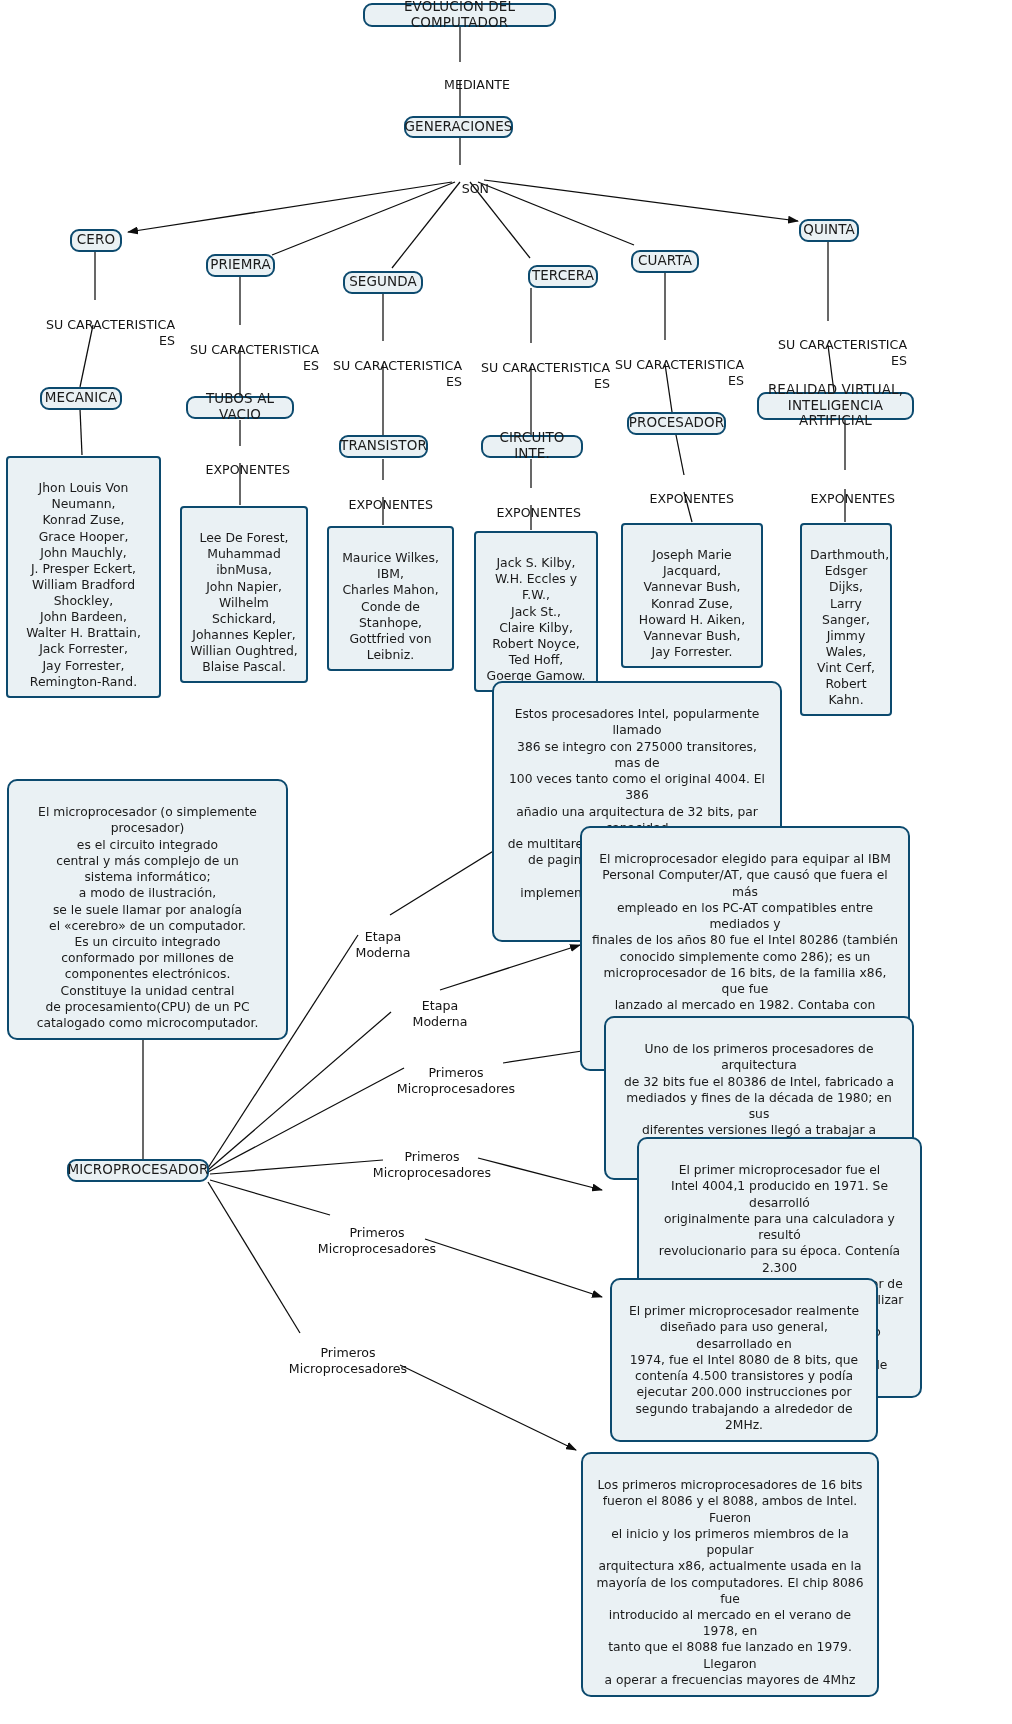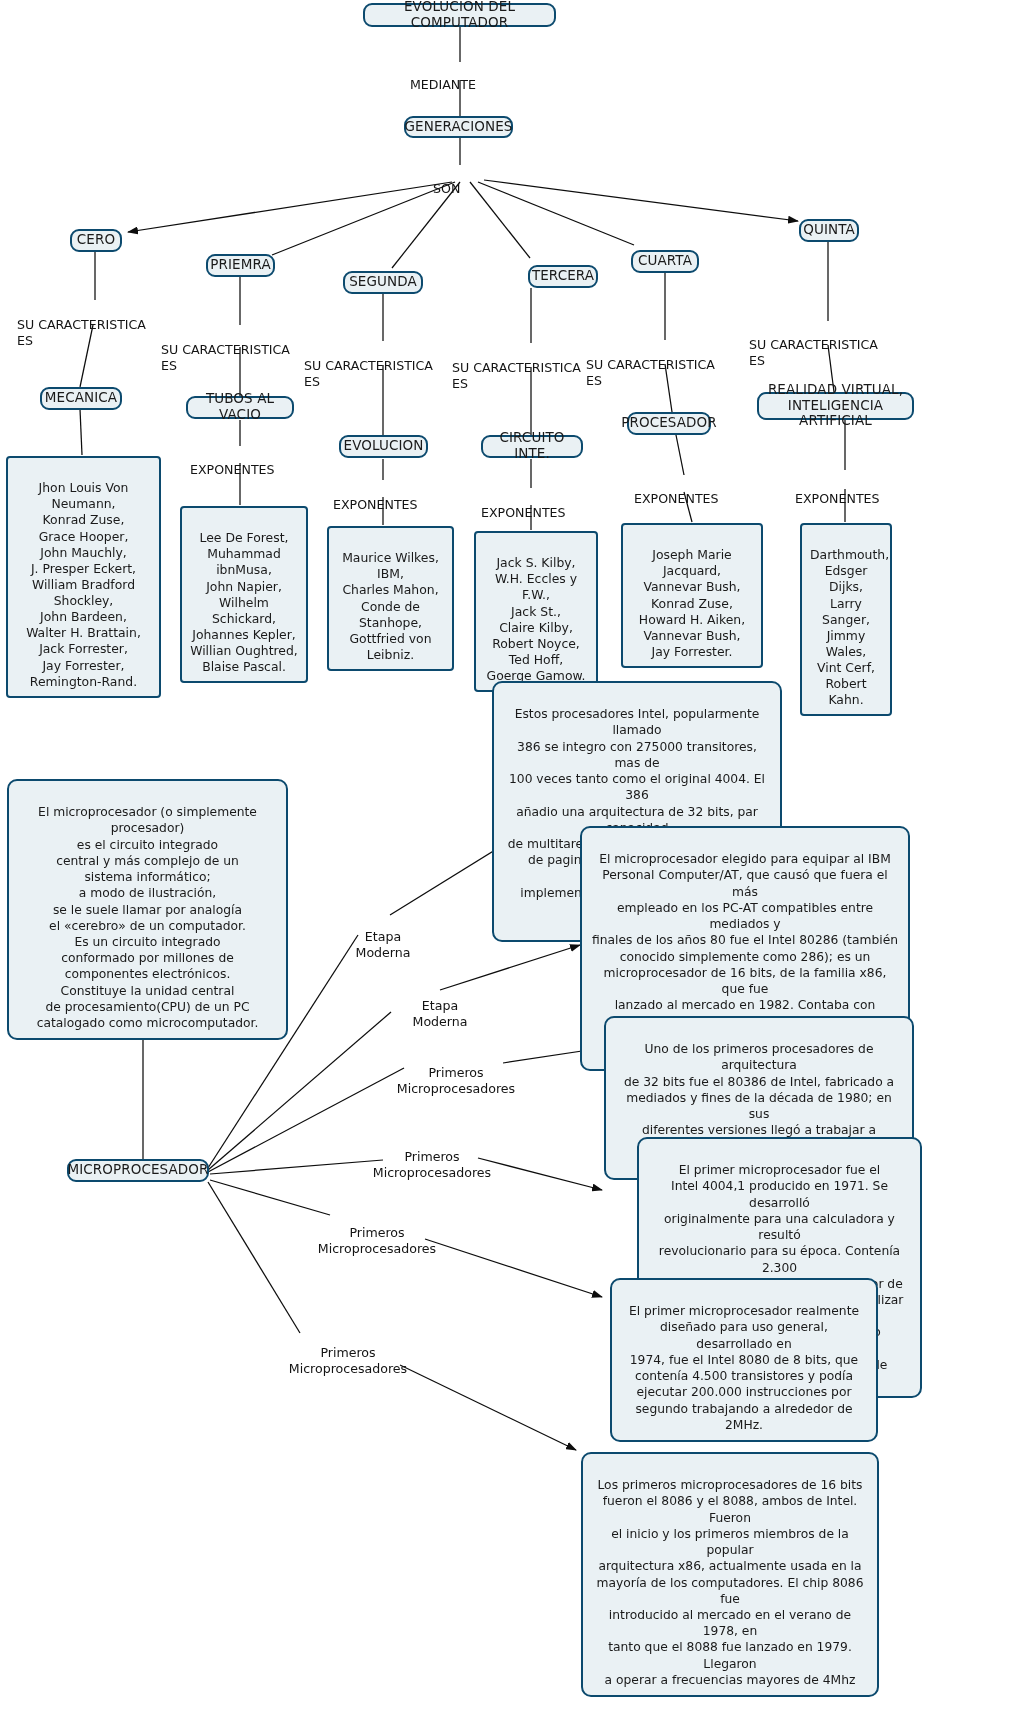--- a/index.html
+++ b/index.html
@@ -55,21 +55,21 @@
   }
   .node.para {
     font-size: 12.3px;
     border-radius: 10px;
     padding: 7px 9px;
     line-height: 1.32;
   }
   .linklabel {
     position: absolute;
     font-size: 12.6px;
-    text-align: left;
+    text-align: right;
     color: #141414;
     background: transparent;
     white-space: pre-line;
     line-height: 1.22;
     z-index: 4;
   }
   .edge-line {
     stroke: #0d0d0d;
     stroke-width: 1.25;
     fill: none;
@@ -216,21 +216,21 @@
   </div>
 
   <div class="node concept" style="left:343px; top:271px; width:80px; height:23px;">
     <span>SEGUNDA</span>
   </div>
   <div class="linklabel" style="left:304px; top:343px; width:158px;">
     <span>SU CARACTERISTICA
 ES</span>
   </div>
   <div class="node concept" style="left:339px; top:435px; width:89px; height:23px;">
-    <span>EVOLUCION</span>
+    <span>TRANSISTOR</span>
   </div>
   <div class="linklabel" style="left:333px; top:482px; width:100px;">
     <span>EXPONENTES</span>
   </div>
   <div class="node listbox" style="left:327px; top:526px; width:127px;">
     <span>Maurice Wilkes,
 IBM,
 Charles Mahon,
 Conde de Stanhope,
 Gottfried von Leibniz.</span>
@@ -259,21 +259,21 @@
 Goerge Gamow.</span>
   </div>
 
   <div class="node concept" style="left:631px; top:250px; width:68px; height:23px;">
     <span>CUARTA</span>
   </div>
   <div class="linklabel" style="left:586px; top:342px; width:158px;">
     <span>SU CARACTERISTICA
 ES</span>
   </div>
-  <div class="node concept" style="left:627px; top:412px; width:84px; height:23px;">
+  <div class="node concept" style="left:627px; top:412px; width:99px; height:23px;">
     <span>PROCESADOR</span>
   </div>
   <div class="linklabel" style="left:634px; top:476px; width:100px;">
     <span>EXPONENTES</span>
   </div>
   <div class="node listbox" style="left:621px; top:523px; width:142px;">
     <span>Joseph Marie Jacquard,
 Vannevar Bush,
 Konrad Zuse,
 Howard H. Aiken,

